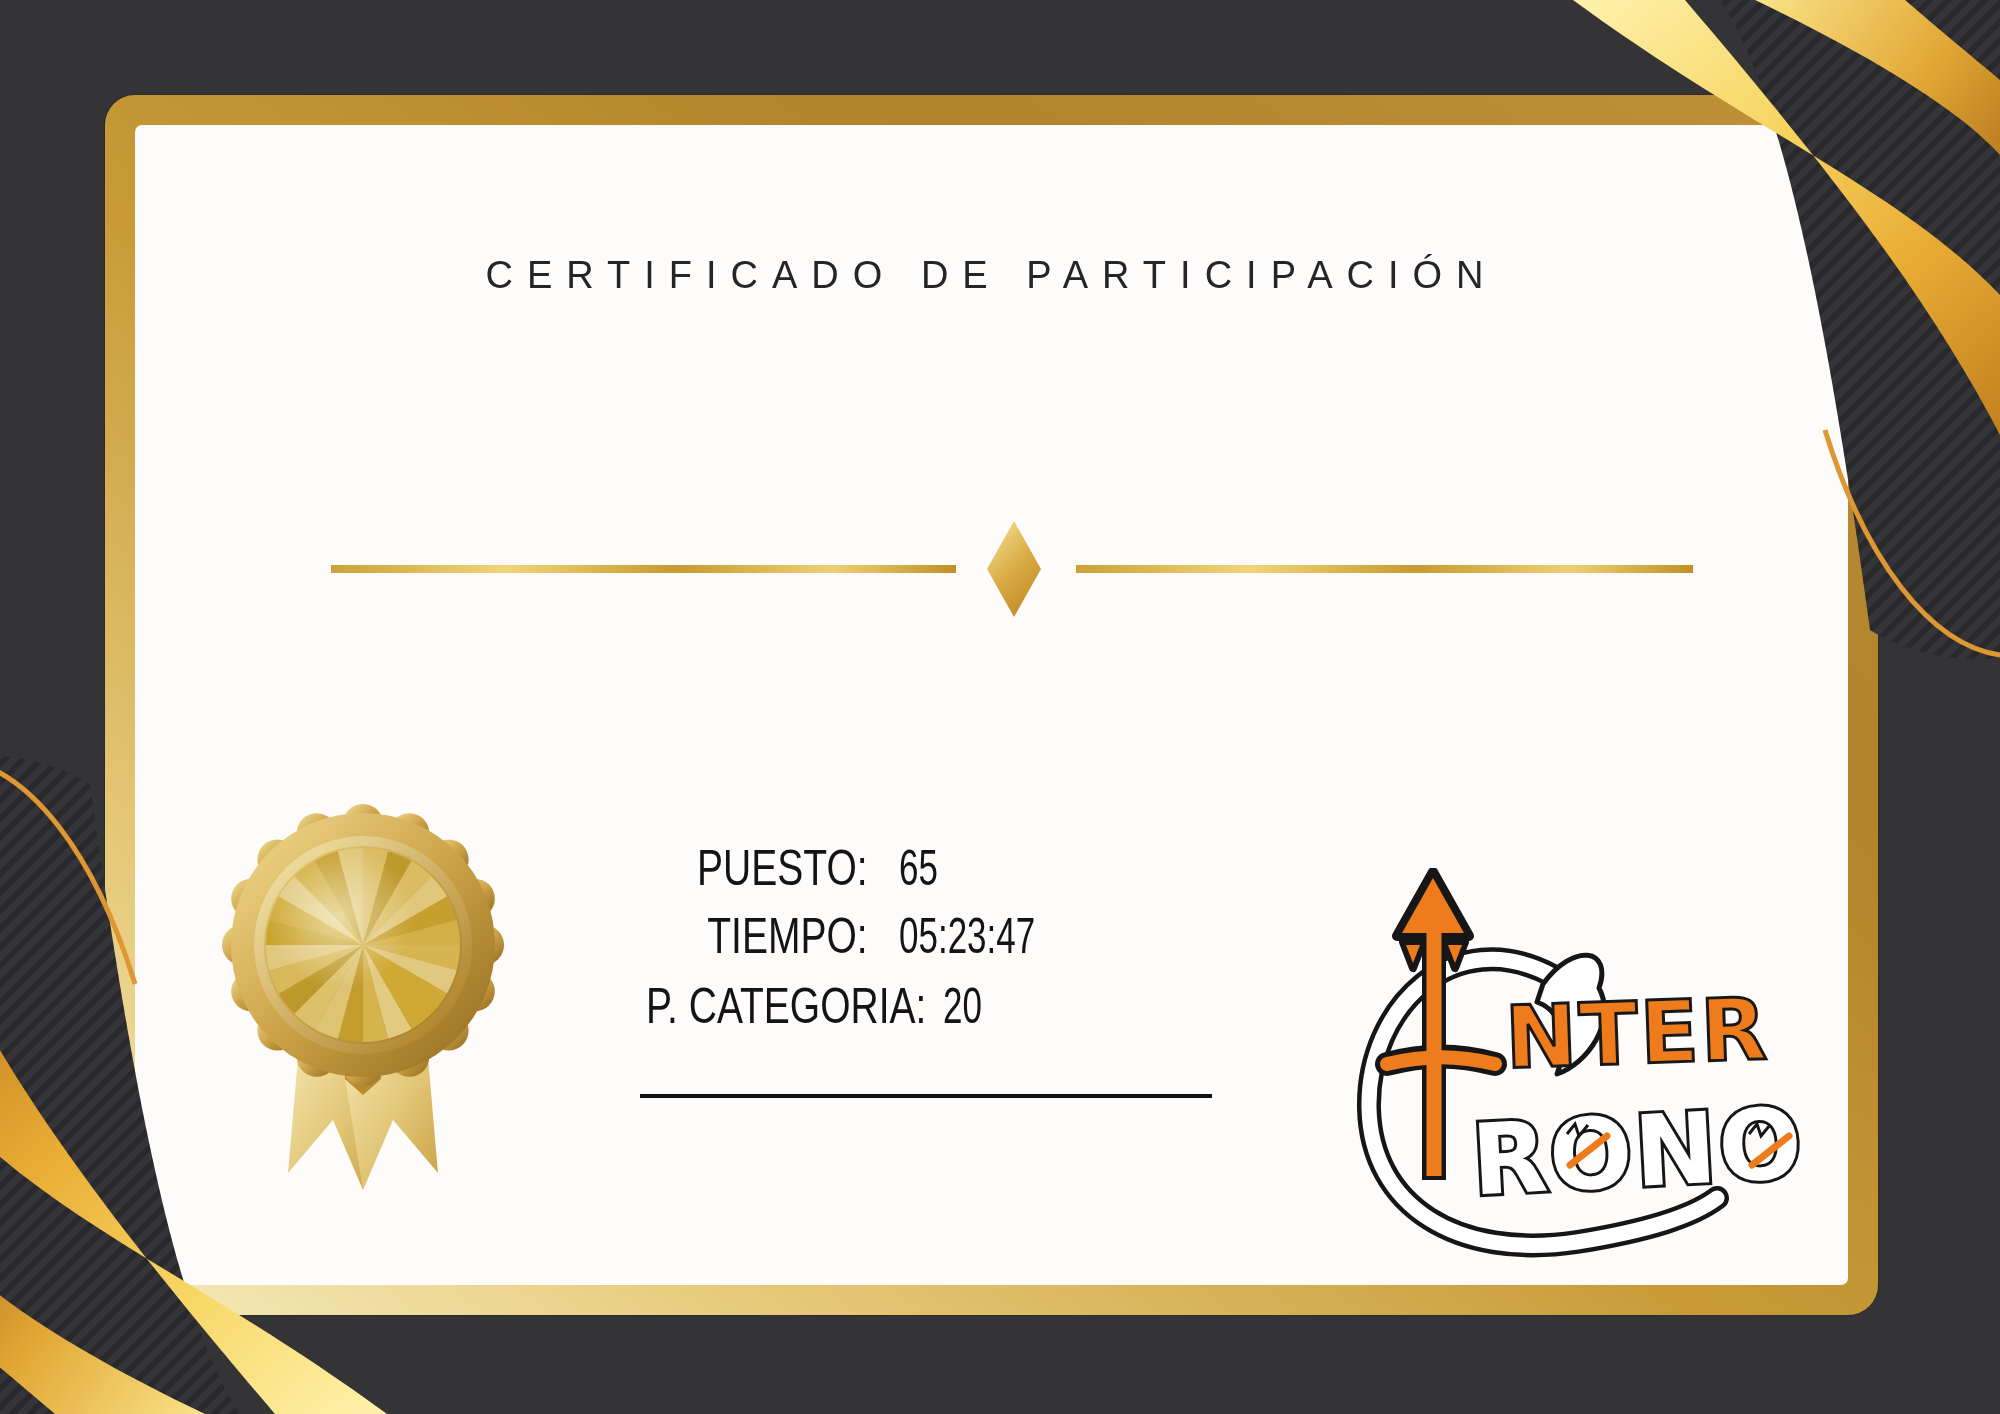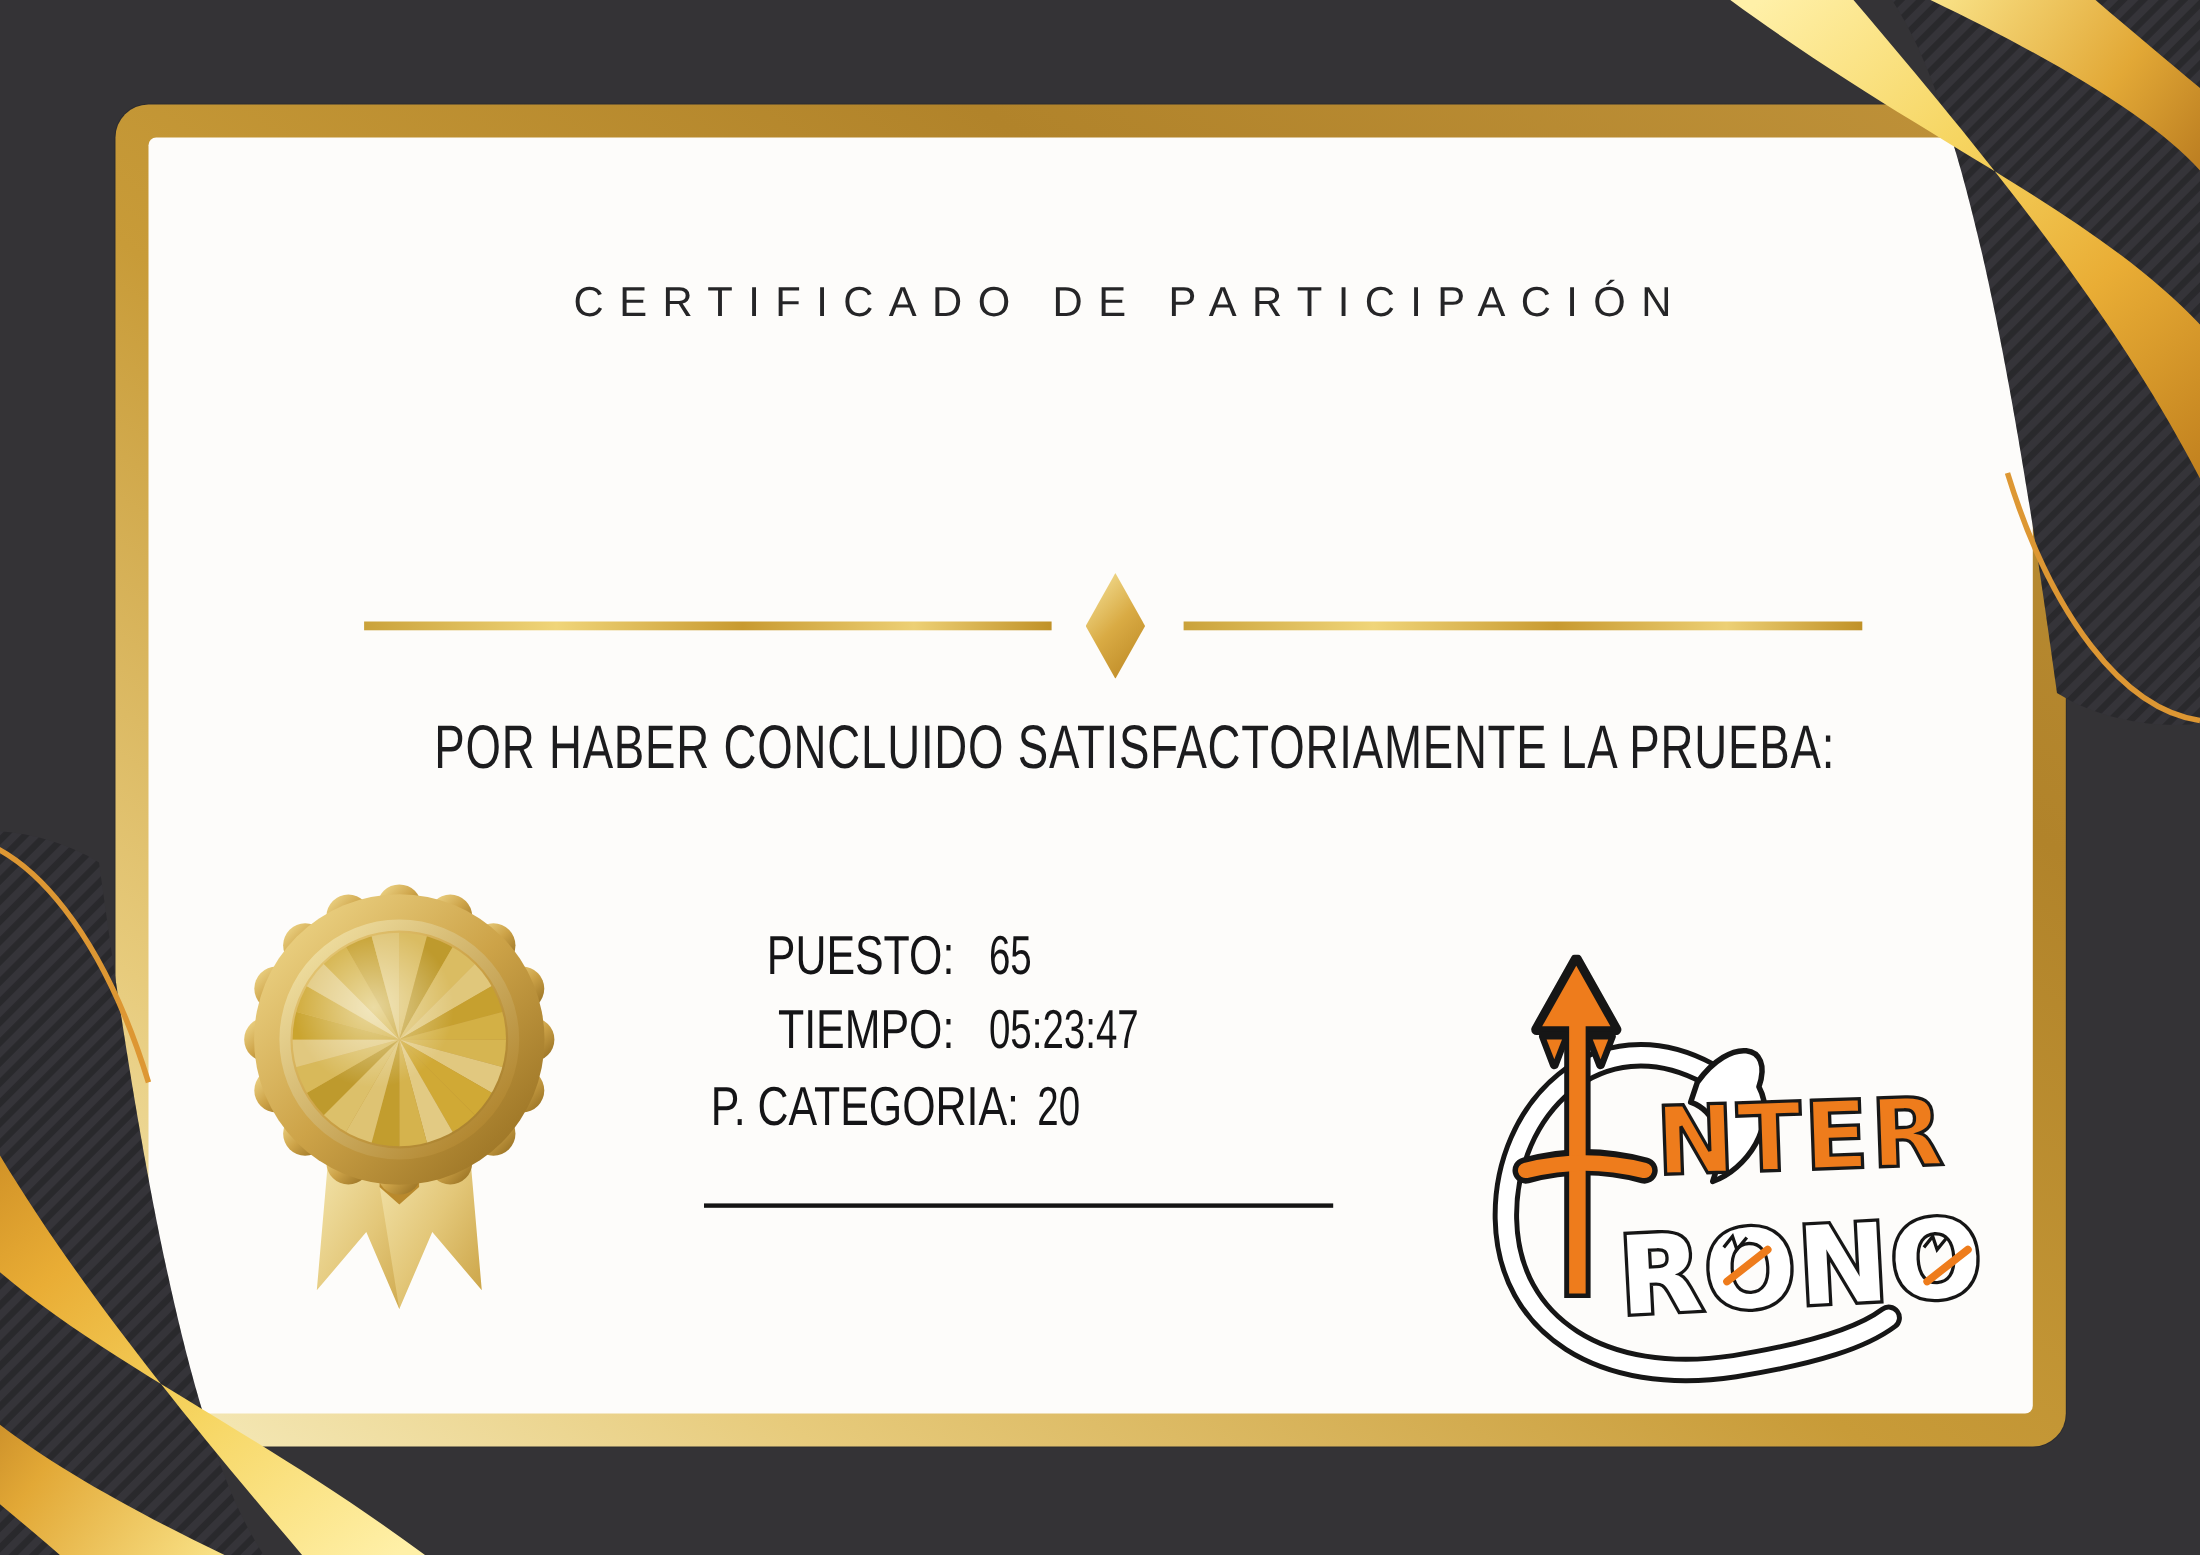--- a/index.html
+++ b/index.html
@@ -16,21 +16,21 @@
   }
   .paper{
     position:absolute;left:30px;top:30px;right:30px;bottom:30px;
     background:#fdfcfa;border-radius:7px;
   }
   
   .swoosh{position:absolute;pointer-events:none;}
   .swoosh.tr{left:1080px;top:0;}
   .swoosh.bl{left:-40px;top:734px;transform:rotate(180deg);}
   
-  .txt{position:absolute;left:135px;width:1713px;text-align:center;color:#1d1d1f;padding-left:36px;}
+  .txt{position:absolute;left:135px;width:1713px;text-align:center;color:#1d1d1f;}
   .title{top:254px;font-size:38px;font-weight:500;letter-spacing:14px;color:#252527;white-space:nowrap;}
   .name-wrap{top:448px;}
   .name{display:inline-block;font-size:86px;font-weight:500;color:#0f0f10;
         transform:scaleX(.77);transform-origin:center top;white-space:nowrap;}
   .subtitle-wrap{top:646px;}
   .subtitle{display:inline-block;font-size:56px;font-weight:500;color:#1c1c1e;
         transform:scaleX(.74);transform-origin:center top;white-space:nowrap;letter-spacing:1px;}
   
   .bar{position:absolute;top:565px;height:8px;
        background:linear-gradient(90deg,#caa23a,#f0d579 28%,#c89a30 55%,#edd075 80%,#c09127);}
@@ -90,23 +90,20 @@
     <use href="#swooshG"></use>
   </svg>
 
   <div class="txt title">CERTIFICADO DE PARTICIPACIÓN</div>
 
 
   <div class="bar left"></div>
   <div class="bar right"></div>
   <div class="diamond"></div>
 
-  <div class="txt subtitle-wrap">
-    <span class="subtitle">POR HABER CONCLUIDO SATISFACTORIAMENTE LA PRUEBA:</span>
-  </div>
 
   <span class="detail detail-label" style="right:1132px;top:843px;">PUESTO:</span>
   <span class="detail detail-value" style="left:899px;top:843px;">65</span>
 
   <span class="detail detail-label" style="right:1132px;top:911px;">TIEMPO:</span>
   <span class="detail detail-value" style="left:899px;top:911px;">05:23:47</span>
 
   <span class="detail detail-label" style="right:1074px;top:981px;">P. CATEGORIA:</span>
   <span class="detail detail-value" style="left:943px;top:981px;">20</span>
 

